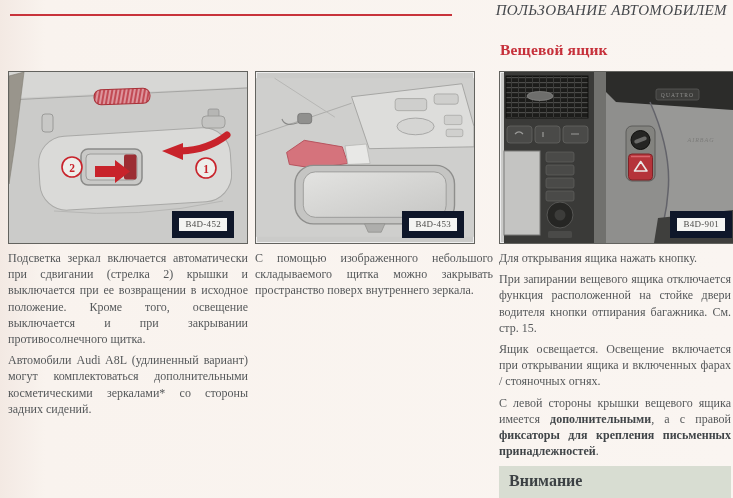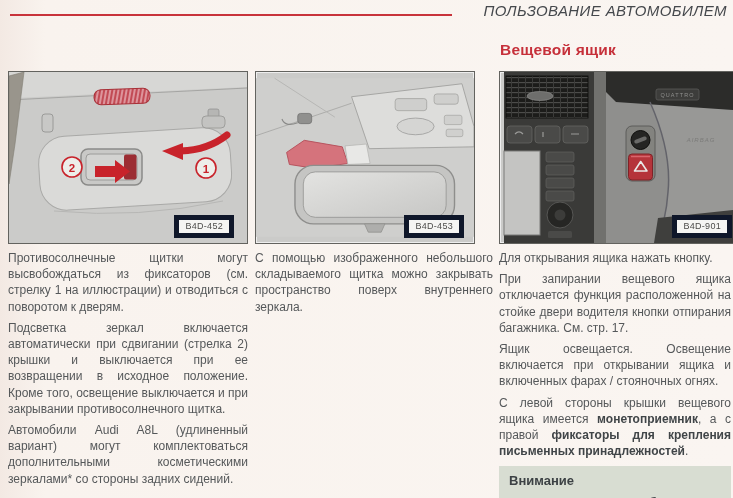--- a/index.html
+++ b/index.html
@@ -1,20 +1,20 @@
 <!DOCTYPE html>
 <html lang="ru"><head>
 <meta charset="utf-8">
 <style>
   * { margin:0; padding:0; box-sizing:border-box; }
   html,body { background:#e8e8e8; }
   #page {
     position:relative; width:733px; height:498px; overflow:hidden;
     background:linear-gradient(90deg,#f3e9e3 0px,#f9f3ee 45px,#faf5f1 100%);
-    font-family:Liberation Sans, sans-serif;
+    font-family:Liberation Serif, serif;
     color:#55585a;
   }
   .hrule { position:absolute; left:10px; top:14px; width:442px; height:2px; background:#c8333b; }
   .pagehead {
     position:absolute; right:6px; top:2px; font-size:15px; font-style:italic;
     color:#45484c; letter-spacing:.4px; white-space:nowrap;
   }
   .sect-title {
     position:absolute; top:41px; font-size:15.5px; font-weight:bold; color:#c6303a;
     letter-spacing:.2px; white-space:nowrap;
@@ -23,33 +23,33 @@
   #title-glovebox { left:500px;text-align:center; }
   .figure {
     position:absolute; top:71px; height:173px; border:1px solid #63635f;
     background:#cbcbc9; box-shadow:0 0 0 1px #eee inset;
   }
   #fig-visor   { left:8px;   width:240px; }
   #fig-mirror  { left:255px; width:220px; }
   #fig-glovebox{ left:499px; width:240px; }
   .figure svg { display:block; width:100%; height:100%; }
   .figlabel {
-    position:absolute; right:10px; bottom:5px; background:#f5f5f3; border:5px solid #0f172a;
+    position:absolute; right:10px; bottom:5px; background:#f5f5f3; border:7px solid #0f172a;
     font-size:9px; line-height:13px; padding:0 6px; color:#4c4c4a; letter-spacing:.3px;
   }
   .col { position:absolute; top:250px; font-size:12px; line-height:16.2px; text-align:justify; }
   #col-visors  { left:8px;   width:240px; }
   #col-mirror  { left:255px; width:238px; }
   #col-glovebox{ left:499px; width:232px; }
   .col p { margin:0 0 5px; }
   .b { font-weight:bold; color:#404548; }
   .warnbox {
     margin-top:7px; background:#d8ddd2; padding:7px 10px 9px; color:#3c4144;
   }
-  .warnbox .wtitle { font-weight:bold; font-size:13px; margin-bottom:4px; }
+  .warnbox .wtitle { font-weight:bold; font-size:16px; margin-bottom:4px; }
   .warnbox .wtext  { font-weight:bold; font-size:13px; line-height:17px; text-align:justify; }
 </style>
 </head>
 <body>
 
 <div id="page">
 
   <div class="hrule"></div>
   <div class="pagehead">ПОЛЬЗОВАНИЕ АВТОМОБИЛЕМ</div>
 
@@ -189,33 +189,32 @@
           <path d="M127,84.5 h19" stroke="#d8666c" stroke-width="1.5"></path>
           <polygon points="130.5,99 143,99 136.7,89.5" fill="none" stroke="#e9e9e7" stroke-width="1.6" stroke-linejoin="round"></polygon>
         </g>
       </g>
       <polygon points="150,171 154,146 230,138 230,171" fill="#3f3f3d"></polygon>
     </svg>
     <div class="figlabel" style="right:6px">B4D-901</div>
   </div>
 
   <div id="col-visors" class="col">
-    <p>Противосолнечные щитки могут высвобождаться из фиксаторов (см. стрелку 1 на иллюстрации) и отводиться с поворотом к дверям.</p>
     <p>Подсветка зеркал включается автоматически при сдвигании (стрелка 2) крышки и выключается при ее возвращении в исходное положение. Кроме того, освещение выключается и при закрывании противосолнечного щитка.</p>
     <p>Автомобили Audi A8L (удлиненный вариант) могут комплектоваться дополнительными косметическими зеркалами* со стороны задних сидений.</p>
   </div>
 
   <div id="col-mirror" class="col">
     <p>С помощью изображенного небольшого складываемого щитка можно закрывать пространство поверх внутреннего зеркала.</p>
   </div>
 
   <div id="col-glovebox" class="col">
     <p>Для открывания ящика нажать кнопку.</p>
-    <p>При запирании вещевого ящика отключается функция расположенной на стойке двери водителя кнопки отпирания багажника. См. стр. 17.</p>
+    <p>При запирании вещевого ящика отключается функция расположенной на стойке двери водителя кнопки отпирания багажника. См. стр. 15.</p>
     <p>Ящик освещается. Освещение включается при открывании ящика и включенных фарах / стояночных огнях.</p>
-    <p><span>С левой стороны крышки вещевого ящика имеется </span><span class="b">монетоприемник</span><span>, а с правой </span><span class="b">фиксаторы для крепления письменных принадлежностей</span><span>.</span></p>
+    <p><span>С левой стороны крышки вещевого ящика имеется </span><span class="b">дополнительными</span><span>, а с правой </span><span class="b">фиксаторы для крепления письменных принадлежностей</span><span>.</span></p>
     <div class="warnbox">
       <div class="wtitle">Внимание</div>
       <div class="wtext">По соображениям безопасности, во время движения ящик всегда должен быть закрыт.</div>
     </div>
   </div>
 
 </div>
 
 </body></html>

